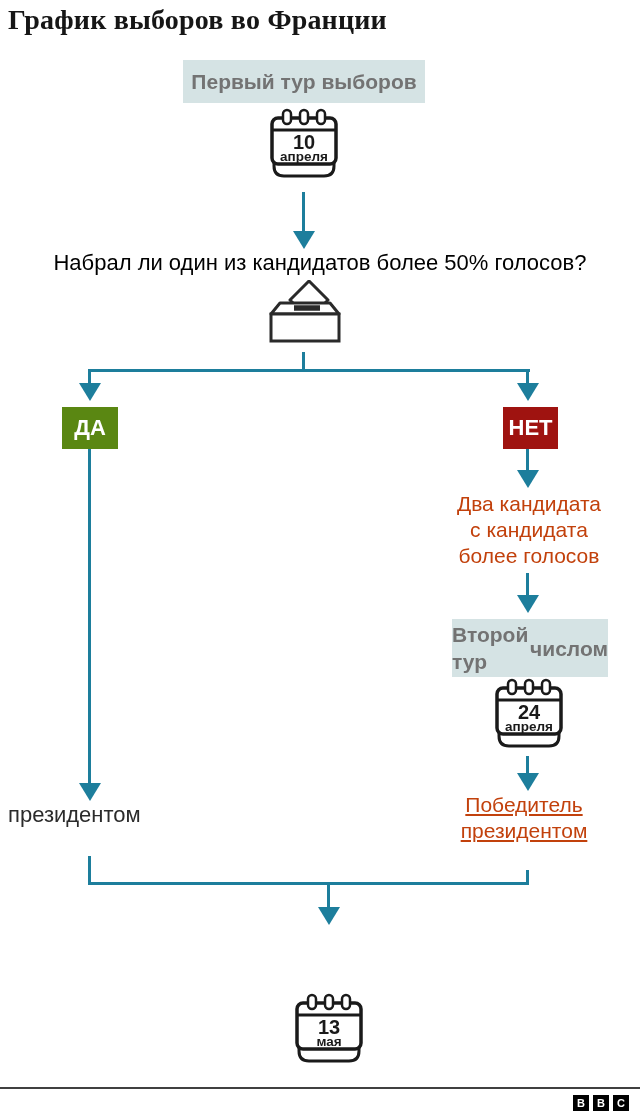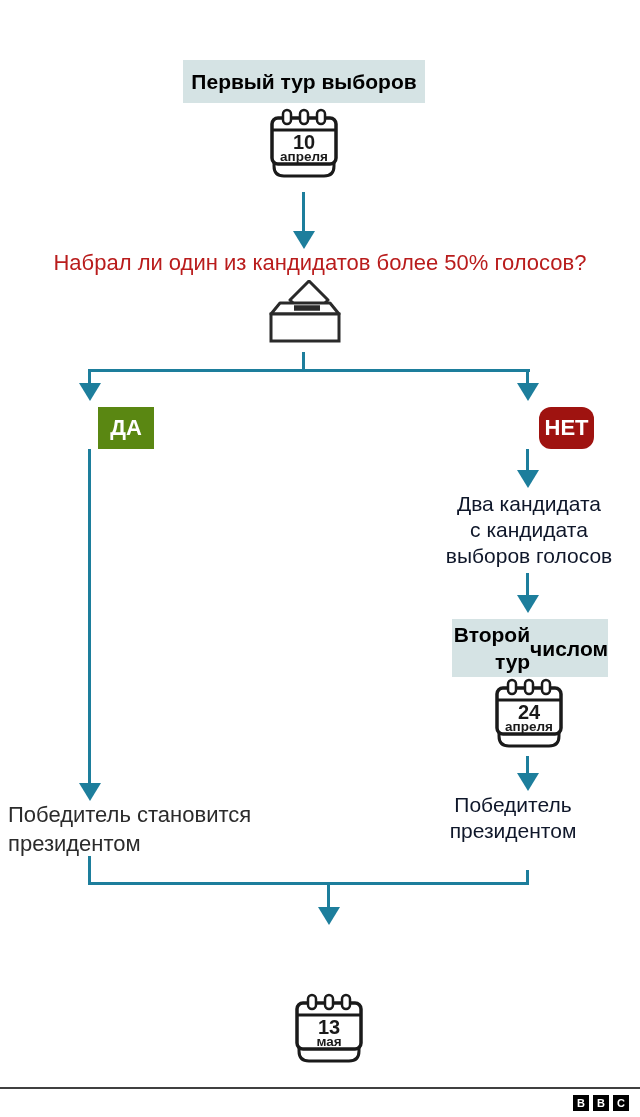--- a/index.html
+++ b/index.html
@@ -1,42 +1,43 @@
 <!DOCTYPE html>
 <html><head>
 <meta charset="utf-8">
 <style>
   html,body{margin:0;padding:0;background:#ffffff;}
   .canvas{position:relative;width:640px;height:1117px;background:#fff;overflow:hidden;
           font-family:"Liberation Sans", sans-serif;color:#222;}
   .title{position:absolute;left:8px;top:4px;font-family:"Liberation Serif", serif;
          font-weight:bold;font-size:28px;color:#161616;letter-spacing:.2px;}
-  .stepbox{position:absolute;background:#d5e3e4;color:#000000;font-weight:bold;
-           display:flex;align-items:center;justify-content:center;text-align:right;}
+  .stepbox{position:absolute;background:#d5e3e4;color:#737373;font-weight:bold;
+           display:flex;align-items:center;justify-content:center;text-align:left;}
   .badge{position:absolute;color:#fff;font-weight:bold;font-size:22px;
-         display:flex;align-items:center;justify-content:center;margin-left:36px;}
+         display:flex;align-items:center;justify-content:center;}
   .v{position:absolute;width:3px;background:#1d7e9c;}
   .h{position:absolute;height:3px;background:#1d7e9c;}
   .ah{position:absolute;width:0;height:0;border-left:11px solid transparent;
       border-right:11px solid transparent;border-top:18px solid #1d7e9c;}
   .qtext{position:absolute;left:0;top:250px;width:640px;text-align:center;
-         font-size:22px;color:#b91c1c;}
-  .ctext{position:absolute;text-align:center;font-size:21px;line-height:26px;color:#0f172a;}
+         font-size:22px;color:#000000;}
+  .ctext{position:absolute;text-align:center;font-size:21px;line-height:26px;color:#c2410c;}
   .ltext{position:absolute;text-align:left;font-size:22px;line-height:29px;color:#2b2b2b;}
   .divider{position:absolute;left:0;top:1087px;width:640px;height:2px;background:#404040;}
   .bbc{position:absolute;left:573px;top:1095px;display:flex;gap:4px;}
   .bbc span{width:16px;height:16px;background:#000;color:#fff;font-weight:bold;
             font-size:11px;display:flex;align-items:center;justify-content:center;}
   svg text{font-family:"Liberation Sans", sans-serif;font-weight:bold;fill:#1a1a1a;}
 </style>
 </head>
 <body>
 
 <div class="canvas">
 
+  <div class="title">График выборов во Франции</div>
 
   <div class="stepbox" style="left:183px;top:60px;width:242px;height:43px;font-size:21px;">Первый тур выборов</div>
 
   <svg style="position:absolute;left:269px;top:108px;" width="70" height="82" viewBox="0 0 70 82">
     <path d="M5 58 Q5 68 15 68 L55 68 Q65 68 65 58 L65 52 L5 52 Z" fill="#fff" stroke="#1a1a1a" stroke-width="3"></path>
     <rect x="3" y="10" width="64" height="46" rx="6" fill="#fff" stroke="#1a1a1a" stroke-width="3.5"></rect>
     <line x1="3" y1="22" x2="67" y2="22" stroke="#1a1a1a" stroke-width="3"></line>
     <rect x="14" y="2" width="8" height="14" rx="4" fill="#fff" stroke="#1a1a1a" stroke-width="2.5"></rect>
     <rect x="31" y="2" width="8" height="14" rx="4" fill="#fff" stroke="#1a1a1a" stroke-width="2.5"></rect>
     <rect x="48" y="2" width="8" height="14" rx="4" fill="#fff" stroke="#1a1a1a" stroke-width="2.5"></rect>
@@ -57,32 +58,32 @@
   </svg>
 
   <div class="v" style="left:302px;top:352px;height:19px;"></div>
   <div class="h" style="left:88px;top:369px;width:442px;"></div>
   <div class="v" style="left:88px;top:369px;height:15px;"></div>
   <div class="ah" style="left:79px;top:383px;"></div>
   <div class="v" style="left:526px;top:369px;height:15px;"></div>
   <div class="ah" style="left:517px;top:383px;"></div>
 
   <div class="badge" style="left:62px;top:407px;width:56px;height:42px;background:#5a8712;">ДА</div>
-  <div class="badge" style="left:503px;top:407px;width:55px;height:42px;background:#9f1310;border-radius:12px;">НЕТ</div>
+  <div class="badge" style="left:503px;top:407px;width:55px;height:42px;background:#9f1310;">НЕТ</div>
 
   <div class="v" style="left:88px;top:449px;height:335px;"></div>
   <div class="ah" style="left:79px;top:783px;"></div>
 
   <div class="v" style="left:526px;top:449px;height:22px;"></div>
   <div class="ah" style="left:517px;top:470px;"></div>
 
   <div class="ctext" style="left:429px;top:491px;width:200px;">
     <div>Два кандидата</div>
     <div>с кандидата</div>
-    <div>выборов голосов</div>
+    <div>более голосов</div>
   </div>
 
   <div class="v" style="left:526px;top:573px;height:23px;"></div>
   <div class="ah" style="left:517px;top:595px;"></div>
 
   <div class="stepbox" style="left:452px;top:619px;width:156px;height:58px;font-size:21px;line-height:27px;flex-direction:row;">
     <div>Второй тур</div>
     <div>числом</div>
   </div>
 
@@ -93,27 +94,26 @@
     <rect x="14" y="2" width="8" height="14" rx="4" fill="#fff" stroke="#1a1a1a" stroke-width="2.5"></rect>
     <rect x="31" y="2" width="8" height="14" rx="4" fill="#fff" stroke="#1a1a1a" stroke-width="2.5"></rect>
     <rect x="48" y="2" width="8" height="14" rx="4" fill="#fff" stroke="#1a1a1a" stroke-width="2.5"></rect>
     <text x="35" y="41" text-anchor="middle" font-size="20">24</text>
     <text x="35" y="53" text-anchor="middle" font-size="13.5">апреля</text>
   </svg>
 
   <div class="v" style="left:526px;top:756px;height:18px;"></div>
   <div class="ah" style="left:517px;top:773px;"></div>
 
-  <div class="ctext" style="left:413px;top:792px;width:200px;">
+  <div class="ctext" style="left:424px;top:792px;width:200px;text-decoration:underline;">
     <div>Победитель</div>
     <div>президентом</div>
   </div>
 
   <div class="ltext" style="left:8px;top:800px;width:270px;">
-    <div>Победитель становится</div>
     <div>президентом</div>
   </div>
 
   <div class="v" style="left:88px;top:856px;height:29px;"></div>
   <div class="v" style="left:526px;top:870px;height:15px;"></div>
   <div class="h" style="left:88px;top:882px;width:441px;"></div>
   <div class="v" style="left:327px;top:882px;height:27px;"></div>
   <div class="ah" style="left:318px;top:907px;"></div>
 
 

